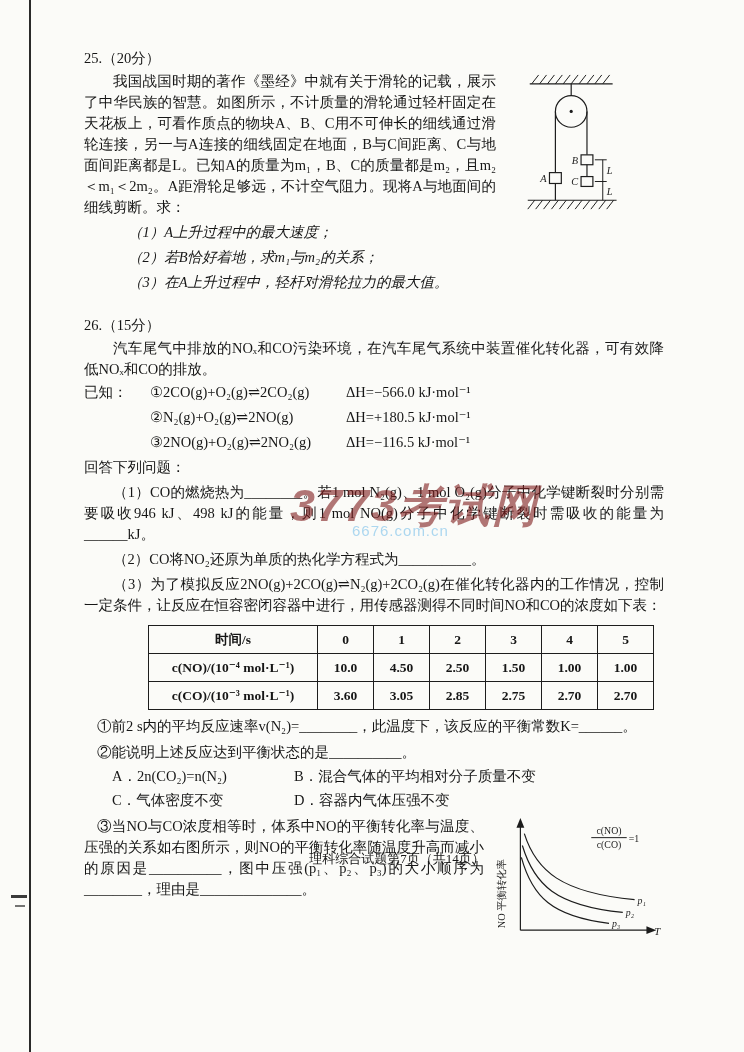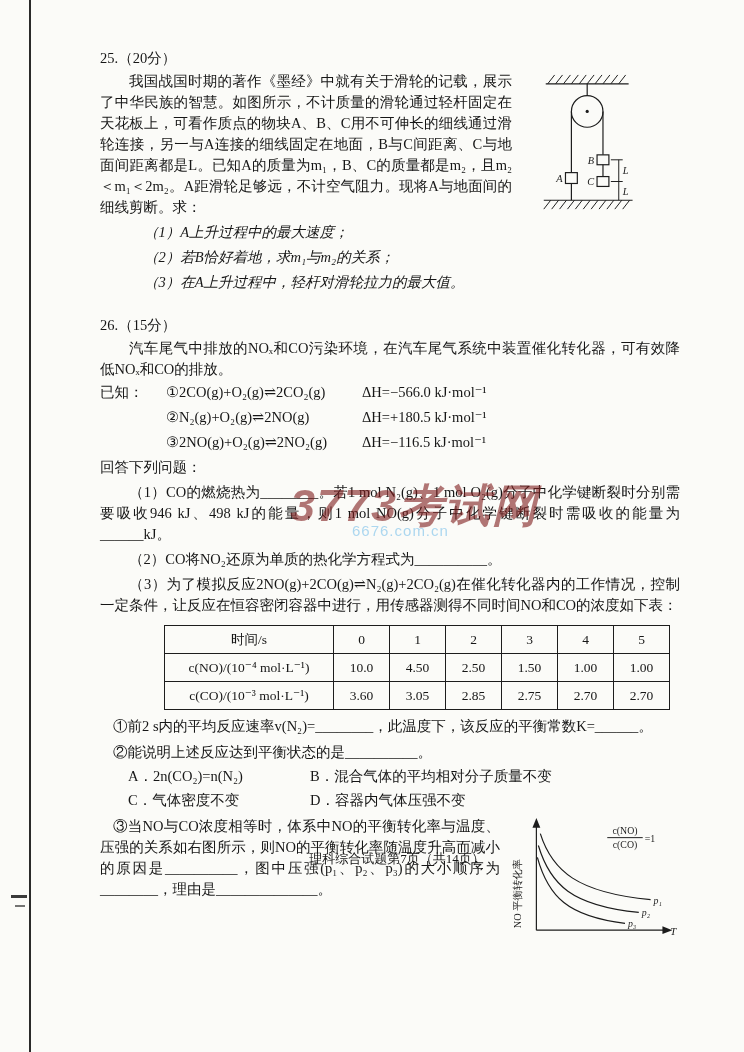--- a/index.html
+++ b/index.html
@@ -1,34 +1,34 @@
 <!DOCTYPE html>
 <html><head>
 <meta charset="utf-8">
 <style>
   html,body{margin:0;padding:0;}
   body{width:744px;height:1052px;background:#ffffff;position:relative;overflow:hidden;}
   .page{position:absolute;left:0;top:0;width:744px;height:1052px;background:#fbfbf8;
         font-family:"Liberation Serif","DejaVu Serif",serif;color:#161616;}
   .scan-edge{position:absolute;left:29px;top:0;width:2px;height:1052px;background:#2a2a2a;}
   .pen-mark{position:absolute;background:#3a3a3a;}
-  .content{position:absolute;left:100px;top:48px;width:580px;font-size:14.5px;line-height:21px;text-align:justify;}
+  .content{position:absolute;left:84px;top:48px;width:580px;font-size:14.5px;line-height:21px;text-align:justify;}
   .q-heading{margin:0 0 2px 0;}
   .para{text-indent:2em;}
   .fig-pulley{float:right;width:158px;height:148px;margin:0 0 2px 10px;}
   .q-item{margin-left:44px;margin-top:4px;font-style:italic;}
   .q26-block{margin-top:22px;}
   .rx-row{display:flex;line-height:25px;align-items:center;}
   .rx-label{width:66px;flex:none;}
   .rx-eq{width:196px;flex:none;}
   .rx-dh{flex:1;}
   .ans-prompt{margin-top:2px;}
   .part{margin-top:4px;text-indent:2em;}
   .subq{margin-top:5px;text-indent:0.9em;}
-  table.ctable{border-collapse:collapse;margin:9px 0 6px 64px;}
+  table.ctable{border-collapse:collapse;margin:9px 0 6px 64px;font-weight:bold;}
   .ctable td{border:1.2px solid #1d1d1d;text-align:center;font-size:13.5px;height:27px;padding:0 5px;min-width:45px;}
   .ctable td.rowhead{min-width:158px;}
   .opt-row{display:flex;margin-left:28px;margin-top:3px;}
   .opt-first{width:182px;flex:none;}
   .sub3-wrap{margin-top:5px;min-height:134px;}
   .fig-graph{float:right;width:174px;height:128px;margin:-2px 0 0 6px;}
   .footer{position:absolute;left:0;top:850px;width:744px;text-align:center;font-size:13px;color:#161616;margin-left:25px;}
   .wm-main{position:absolute;left:290px;top:476px;font-size:45px;font-weight:bold;font-style:italic;
            color:#7f1d1d;opacity:0.6;letter-spacing:2px;
            font-family:"Liberation Sans","DejaVu Sans",sans-serif;pointer-events:none;}

